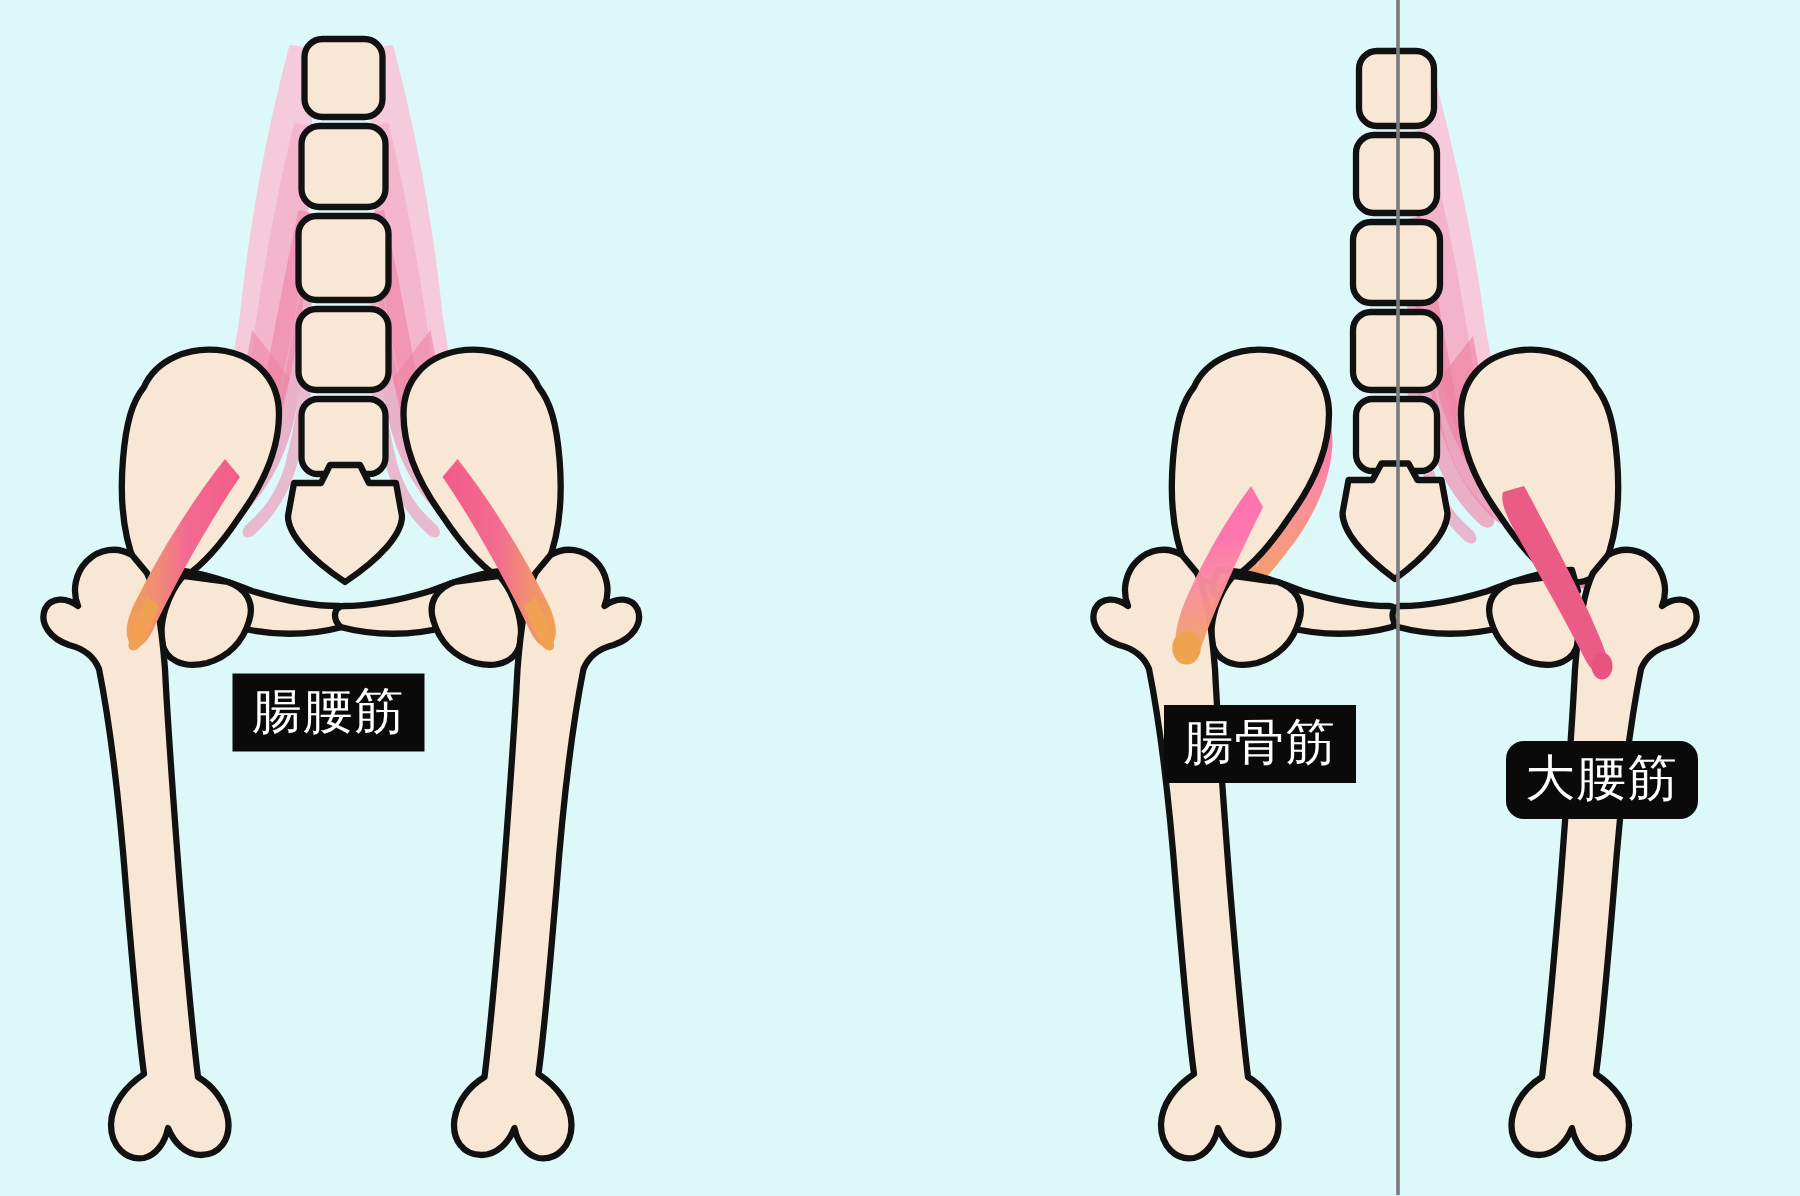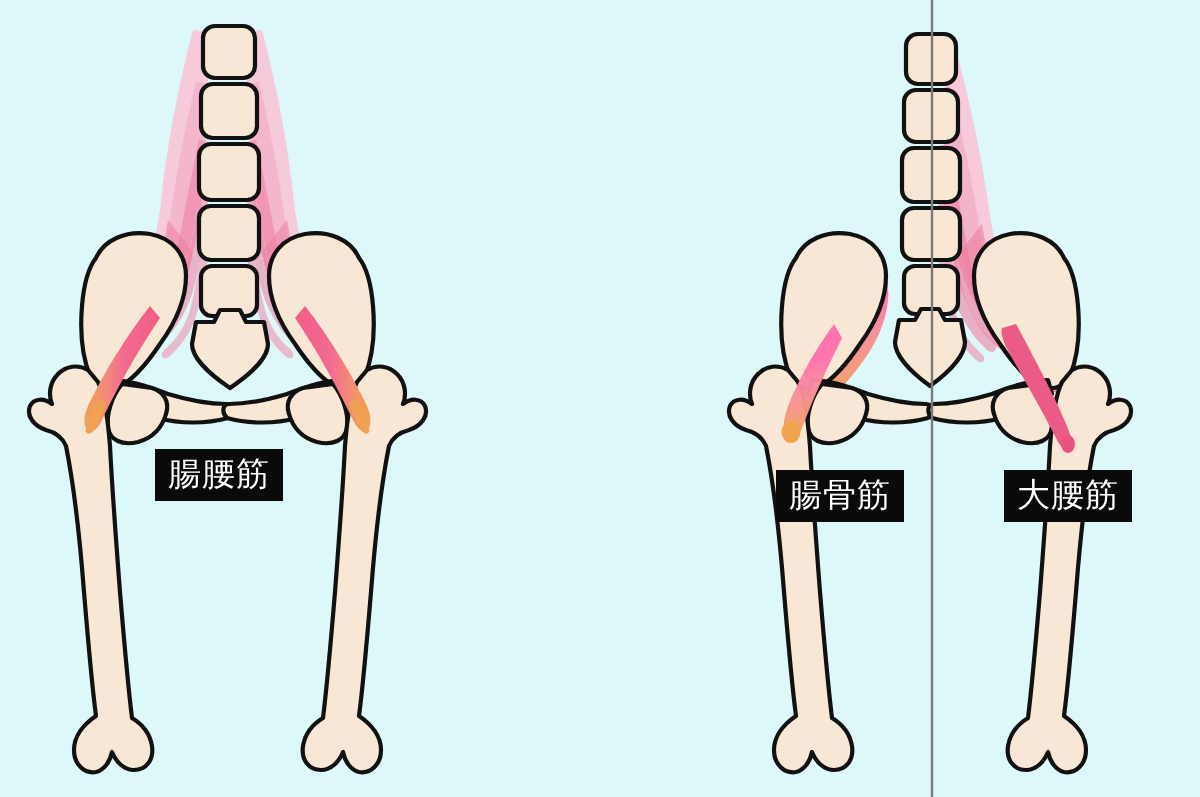--- a/index.html
+++ b/index.html
@@ -29,21 +29,21 @@
     color: #ffffff;
     font-size: 33px;
     line-height: 1;
     letter-spacing: 1px;
     padding: 8px 13px 11px 13px;
     white-space: nowrap;
     font-family: "DejaVu Sans", "Liberation Sans", sans-serif;
   }
   #label-iliopsoas { left: 155px; top: 449px; }
   #label-iliacus   { left: 776px; top: 470px; text-align: right; }
-  #label-psoas     { left: 1004px; top: 470px; }
+  #label-psoas     { left: 1004px; top: 494px; border-radius: 12px; }
 </style>
 </head>
 <body>
 
 <div id="stage">
 
 <svg viewBox="0 0 1200 797" xmlns="http://www.w3.org/2000/svg">
   <defs>
 
     <linearGradient id="gIliacusL" x1="0.35" y1="0" x2="0.62" y2="1">

